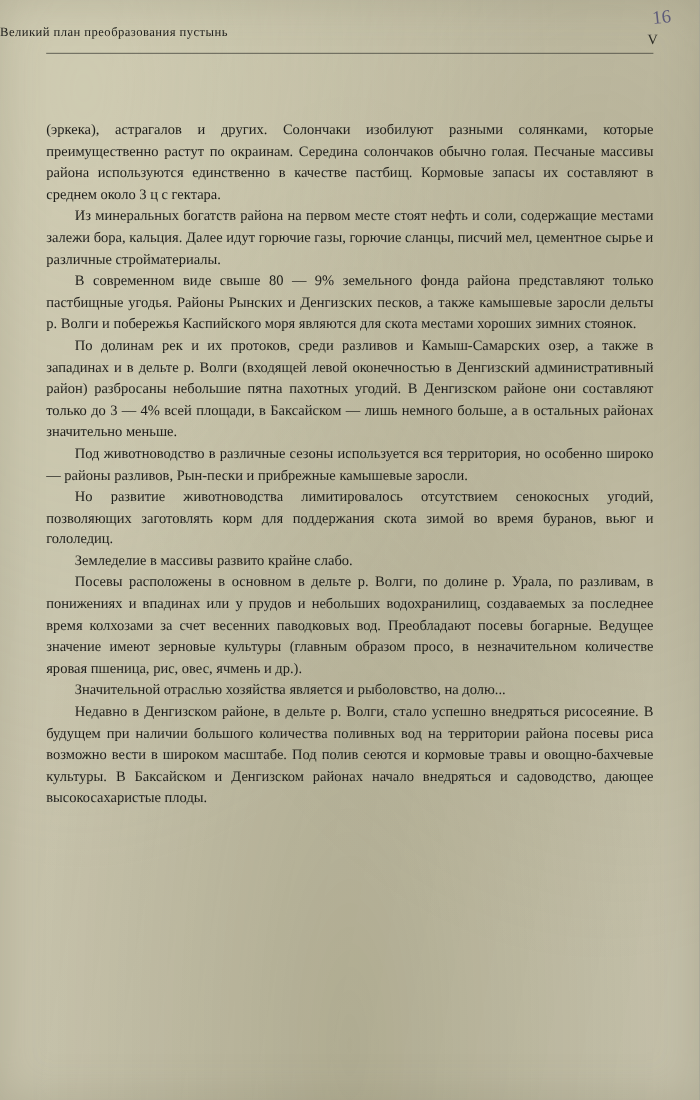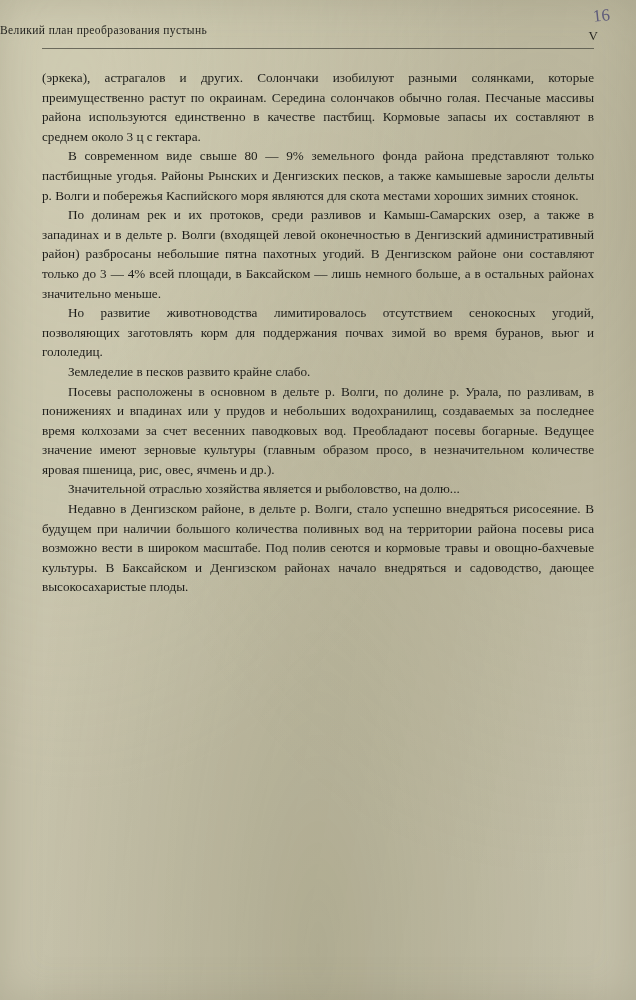--- a/index.html
+++ b/index.html
@@ -93,42 +93,45 @@
     text-justify: inter-word;
     color: #1d1d1a;
   }
   .body p {
     margin: 0 0 0 0;
     text-indent: 26px;
     hyphens: manual;
   }
   .body p.noindent {
     text-indent: 0;
+    margin-top: 40px;
   }
   .wide-space {
     letter-spacing: 0.4px;
   }
 </style>
 </head>
 <body>
 
 <div class="page">
   <div class="content">
 
     <div class="stamp-number">16</div>
 
     <div class="running-head wide-space">Великий план преобразования пустынь</div>
     <div class="folio">V</div>
     <div class="rule"></div>
 
     <div class="body">
       <p class="noindent">(эркека), астрагалов и других. Солончаки изобилуют разными солянками, которые преимущественно растут по окраинам. Середина солончаков обычно голая. Песчаные массивы района используются единственно в качестве пастбищ. Кормовые запасы их составляют в среднем около 3 ц с гектара.</p>
+      <p>Из минеральных богатств района на первом месте стоят нефть и соли, содержащие местами залежи бора, кальция. Далее идут горючие газы, горючие сланцы, писчий мел, цементное сырье и различные стройматериалы.</p>
       <p>В современном виде свыше 80 — 9% земельного фонда района представляют только пастбищные угодья. Районы Рынских и Денгизских песков, а также камышевые заросли дельты р. Волги и побережья Каспийского моря являются для скота местами хороших зимних стоянок.</p>
       <p>По долинам рек и их протоков, среди разливов и Камыш-Самарских озер, а также в западинах и в дельте р. Волги (входящей левой оконечностью в Денгизский административный район) разбросаны небольшие пятна пахотных угодий. В Денгизском районе они составляют только до 3 — 4% всей площади, в Баксайском — лишь немного больше, а в остальных районах значительно меньше.</p>
-      <p>Но развитие животноводства лимитировалось отсутствием сенокосных угодий, позволяющих заготовлять корм для поддержания почвах зимой во время буранов, вьюг и гололедиц.</p>
-      <p>Земледелие в песков развито крайне слабо.</p>
+      <p>Под животноводство в различные сезоны используется вся территория, но особенно широко — районы разливов, Рын-пески и прибрежные камышевые заросли.</p>
+      <p>Но развитие животноводства лимитировалось отсутствием сенокосных угодий, позволяющих заготовлять корм для поддержания скота зимой во время буранов, вьюг и гололедиц.</p>
+      <p>Земледелие в массивы развито крайне слабо.</p>
       <p>Посевы расположены в основном в дельте р. Волги, по долине р. Урала, по разливам, в понижениях и впадинах или у прудов и небольших водохранилищ, создаваемых за последнее время колхозами за счет весенних паводковых вод. Преобладают посевы богарные. Ведущее значение имеют зерновые культуры (главным образом просо, в незначительном количестве яровая пшеница, рис, овес, ячмень и др.).</p>
       <p>Значительной отраслью хозяйства является и рыболовство, на долю...</p>
       <p>Недавно в Денгизском районе, в дельте р. Волги, стало успешно внедряться рисосеяние. В будущем при наличии большого количества поливных вод на территории района посевы риса возможно вести в широком масштабе. Под полив сеются и кормовые травы и овощно-бахчевые культуры. В Баксайском и Денгизском районах начало внедряться и садоводство, дающее высокосахаристые плоды.</p>
     </div>
 
   </div>
 </div>
 
 </body></html>

